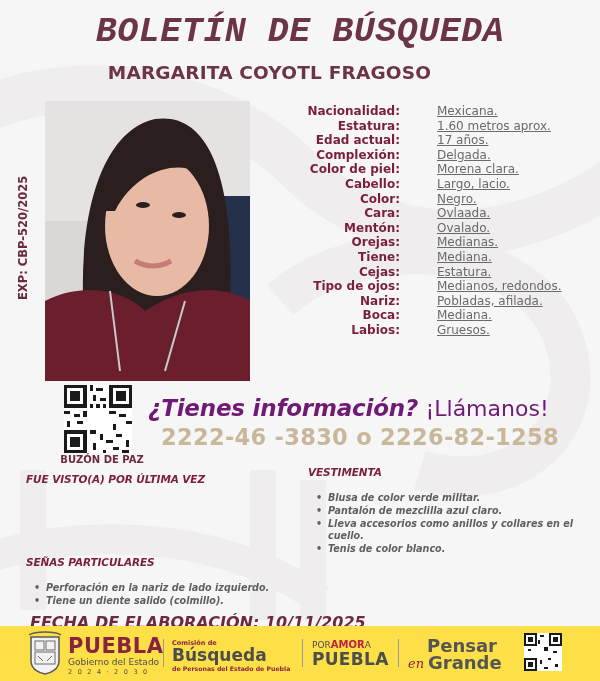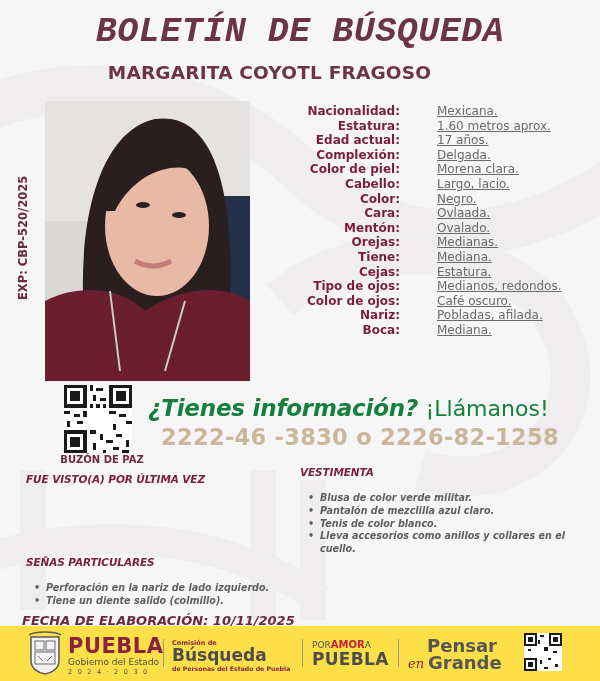--- a/index.html
+++ b/index.html
@@ -51,55 +51,55 @@
   }
 
   .qr-main { position: absolute; left: 64px; top: 385px; width: 68px; height: 68px; }
   .buzon {
     position: absolute; left: 48px; top: 454px; width: 108px; text-align: center;
     font-family: "DejaVu Sans", sans-serif; font-weight: bold; font-size: 10px; color: #6b2a3e;
   }
 
   .ask {
     position: absolute; left: 148px; top: 395px; white-space: nowrap;
-    font-size: 23px; color: #15803d; text-align: center;
+    font-size: 23px; color: #701a75; text-align: center;
   }
   .ask .q { font-weight: bold; font-style: italic; letter-spacing: -0.2px; }
   .ask .call { font-weight: normal; font-size: 22px; }
   .phones {
     position: absolute; left: 0; top: 424px; width: 720px; text-align: center;
     font-weight: bold; font-size: 22.5px; color: #c8b79a; letter-spacing: 0.3px;
     padding-left: 0;
   }
   .phones-wrap { position: absolute; left: 160px; top: 424px; width: 400px; }
 
   .sec-title {
     font-family: "DejaVu Sans", sans-serif; font-weight: bold; font-style: italic;
     font-size: 10.5px; color: #7a1e3c; letter-spacing: -0.1px;
   }
   .sec-text {
     font-style: italic; font-weight: bold; font-size: 9.6px; color: #5f5f5f; line-height: 13px;
   }
   .seen { position: absolute; left: 26px; top: 473px; width: 290px; }
   .seen .sec-text { margin-top: 1px; }
 
-  .vest { position: absolute; left: 300px; top: 466px; width: 275px; }
+  .vest { position: absolute; left: 308px; top: 466px; width: 275px; }
   ul.bullets { list-style: none; margin-top: 14px; }
   ul.bullets li {
     position: relative; padding-left: 20px; font-style: italic; font-weight: bold;
     font-size: 9.6px; color: #5f5f5f; line-height: 12.8px;
   }
   ul.bullets li::before {
     content: "•"; position: absolute; left: 8px; top: 0; color: #5f5f5f; font-style: normal;
   }
 
   .senas { position: absolute; left: 26px; top: 556px; width: 300px; }
   .fecha {
-    position: absolute; left: 22px; top: 613px;
-    font-style: italic; font-weight: bold; font-size: 13px; color: #6b2a3e;
+    position: absolute; left: 30px; top: 613px;
+    font-style: italic; font-weight: bold; font-size: 16px; color: #6b2a3e;
   }
 
   .footer {
     position: absolute; left: 0; top: 626px; width: 600px; height: 55px;
     background: #fde047;
   }
   .f-emblem { position: absolute; left: 27px; top: 5px; width: 36px; height: 44px; }
   .f-puebla {
     position: absolute; left: 68px; top: 10px;
     font-weight: bold; font-size: 21px; color: #8b2340; letter-spacing: 0.5px; line-height: 20px;
@@ -222,30 +222,30 @@
       </div>
     <div class="row">
         <span class="k">Cejas:</span>
         <span class="v">Estatura.</span>
       </div>
     <div class="row">
         <span class="k">Tipo de ojos:</span>
         <span class="v">Medianos, redondos.</span>
       </div>
     <div class="row">
-        <span class="k">Color de ojos:</span>
-        <span class="v">Café oscuro.</span>
-      </div>
-    <div class="row">
         <span class="k">Nariz:</span>
         <span class="v">Pobladas, afilada.</span>
       </div>
     <div class="row">
         <span class="k">Boca:</span>
         <span class="v">Mediana.</span>
+      </div>
+    <div class="row">
+        <span class="k">Labios:</span>
+        <span class="v">Gruesos.</span>
       </div>
   </div>
 
   <svg class="qr-main" viewBox="0 0 21 21" shape-rendering="crispEdges">
     <rect width="21" height="21" fill="#ffffff"></rect>
     <g fill="#1a1a1a">
       <rect x="0" y="0" width="7" height="7"></rect>
         <rect x="1" y="1" width="5" height="5" fill="#fff"></rect>
         <rect x="2" y="2" width="3" height="3"></rect>
       <rect x="14" y="0" width="7" height="7"></rect>
@@ -293,22 +293,22 @@
 
   <div class="seen">
     <div class="sec-title">FUE VISTO(A) POR ÚLTIMA VEZ</div>
   </div>
 
   <div class="vest">
     <div class="sec-title">VESTIMENTA</div>
     <ul class="bullets">
       <li>Blusa de color verde militar.</li>
       <li>Pantalón de mezclilla azul claro.</li>
+      <li>Lleva accesorios como anillos y collares en el cuello.</li>
       <li>Tenis de color blanco.</li>
-      <li>Lleva accesorios como anillos y collares en el cuello.</li>
     </ul>
   </div>
 
   <div class="senas">
     <div class="sec-title">SEÑAS PARTICULARES</div>
     <ul class="bullets">
       <li>Perforación en la nariz de lado izquierdo.</li>
       <li>Tiene un diente salido (colmillo).</li>
     </ul>
   </div>

